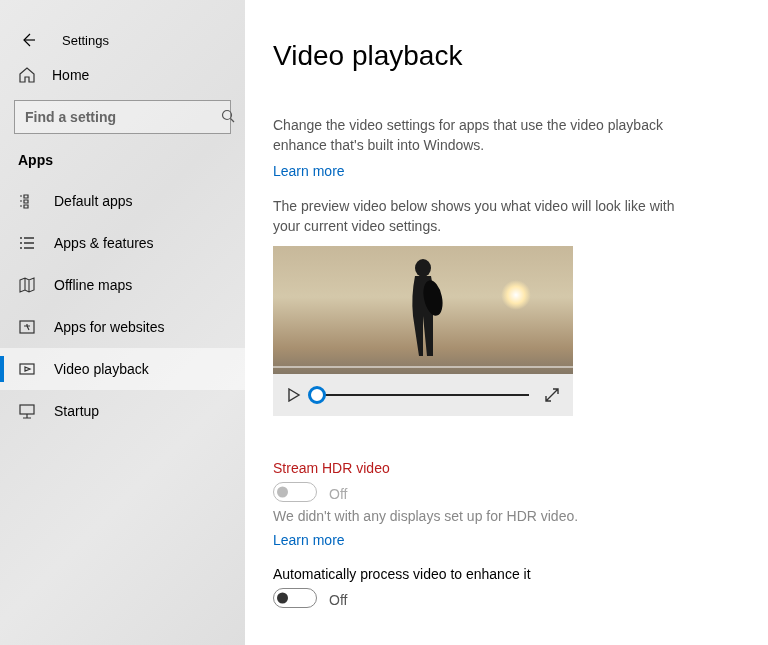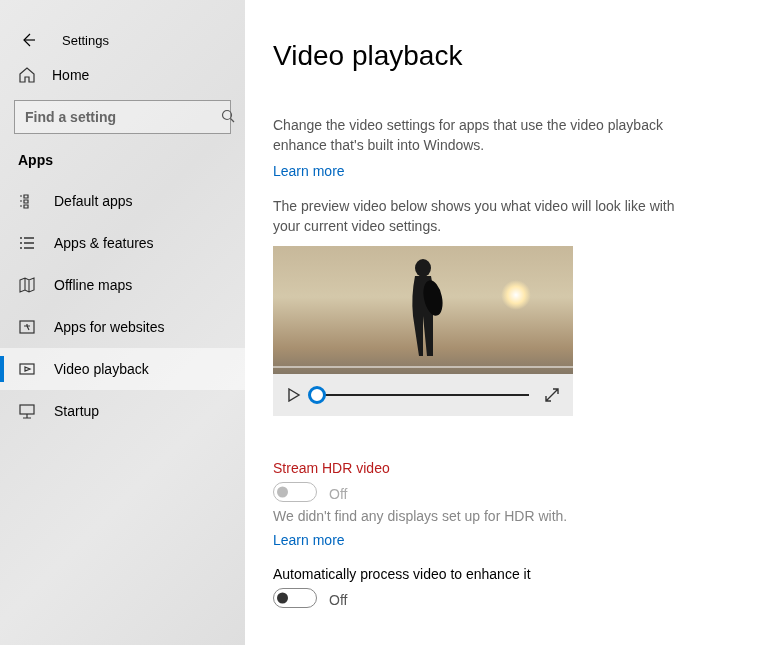--- a/index.html
+++ b/index.html
@@ -343,21 +343,21 @@
     </div>
   </div>
 
   <div class="setting-label">Stream HDR video</div>
   <div class="toggle-row">
     <div class="toggle disabled">
         <div class="knob"></div>
       </div>
     <span class="toggle-state disabled">Off</span>
   </div>
-  <p class="setting-note">We didn't find any displays set up for HDR with.</p>
+  <p class="setting-note">We didn't with any displays set up for HDR video.</p>
   <a class="link">Learn more</a>
 
   <div class="setting-label enabled">Automatically process video to enhance it</div>
   <div class="toggle-row">
     <div class="toggle">
         <div class="knob"></div>
       </div>
     <span class="toggle-state">Off</span>
   </div>
 </div>

